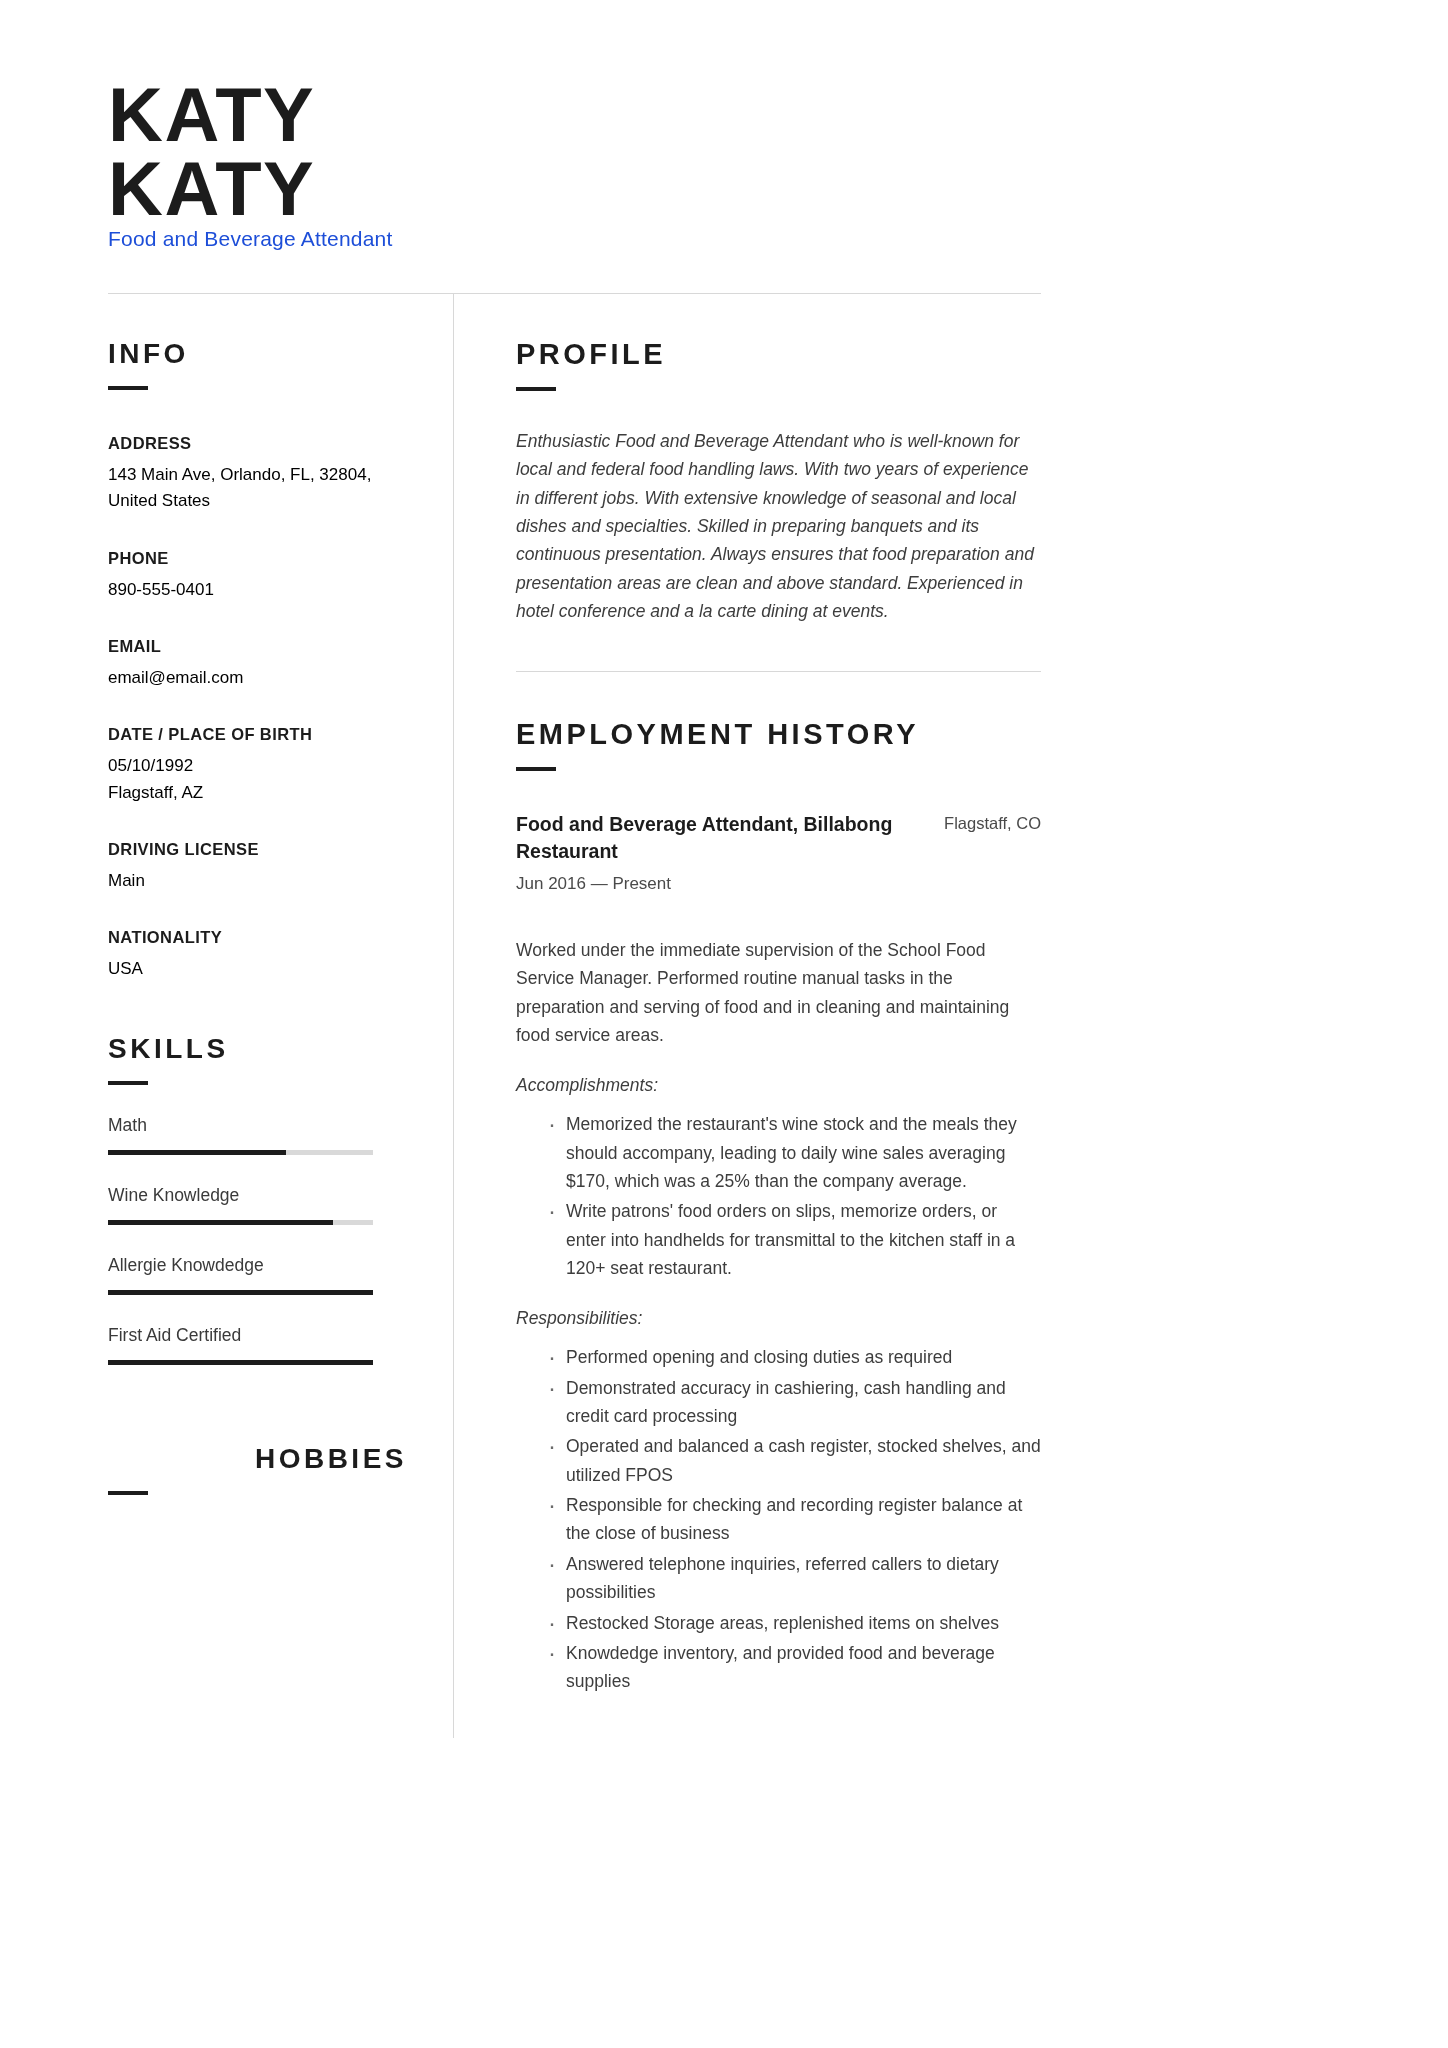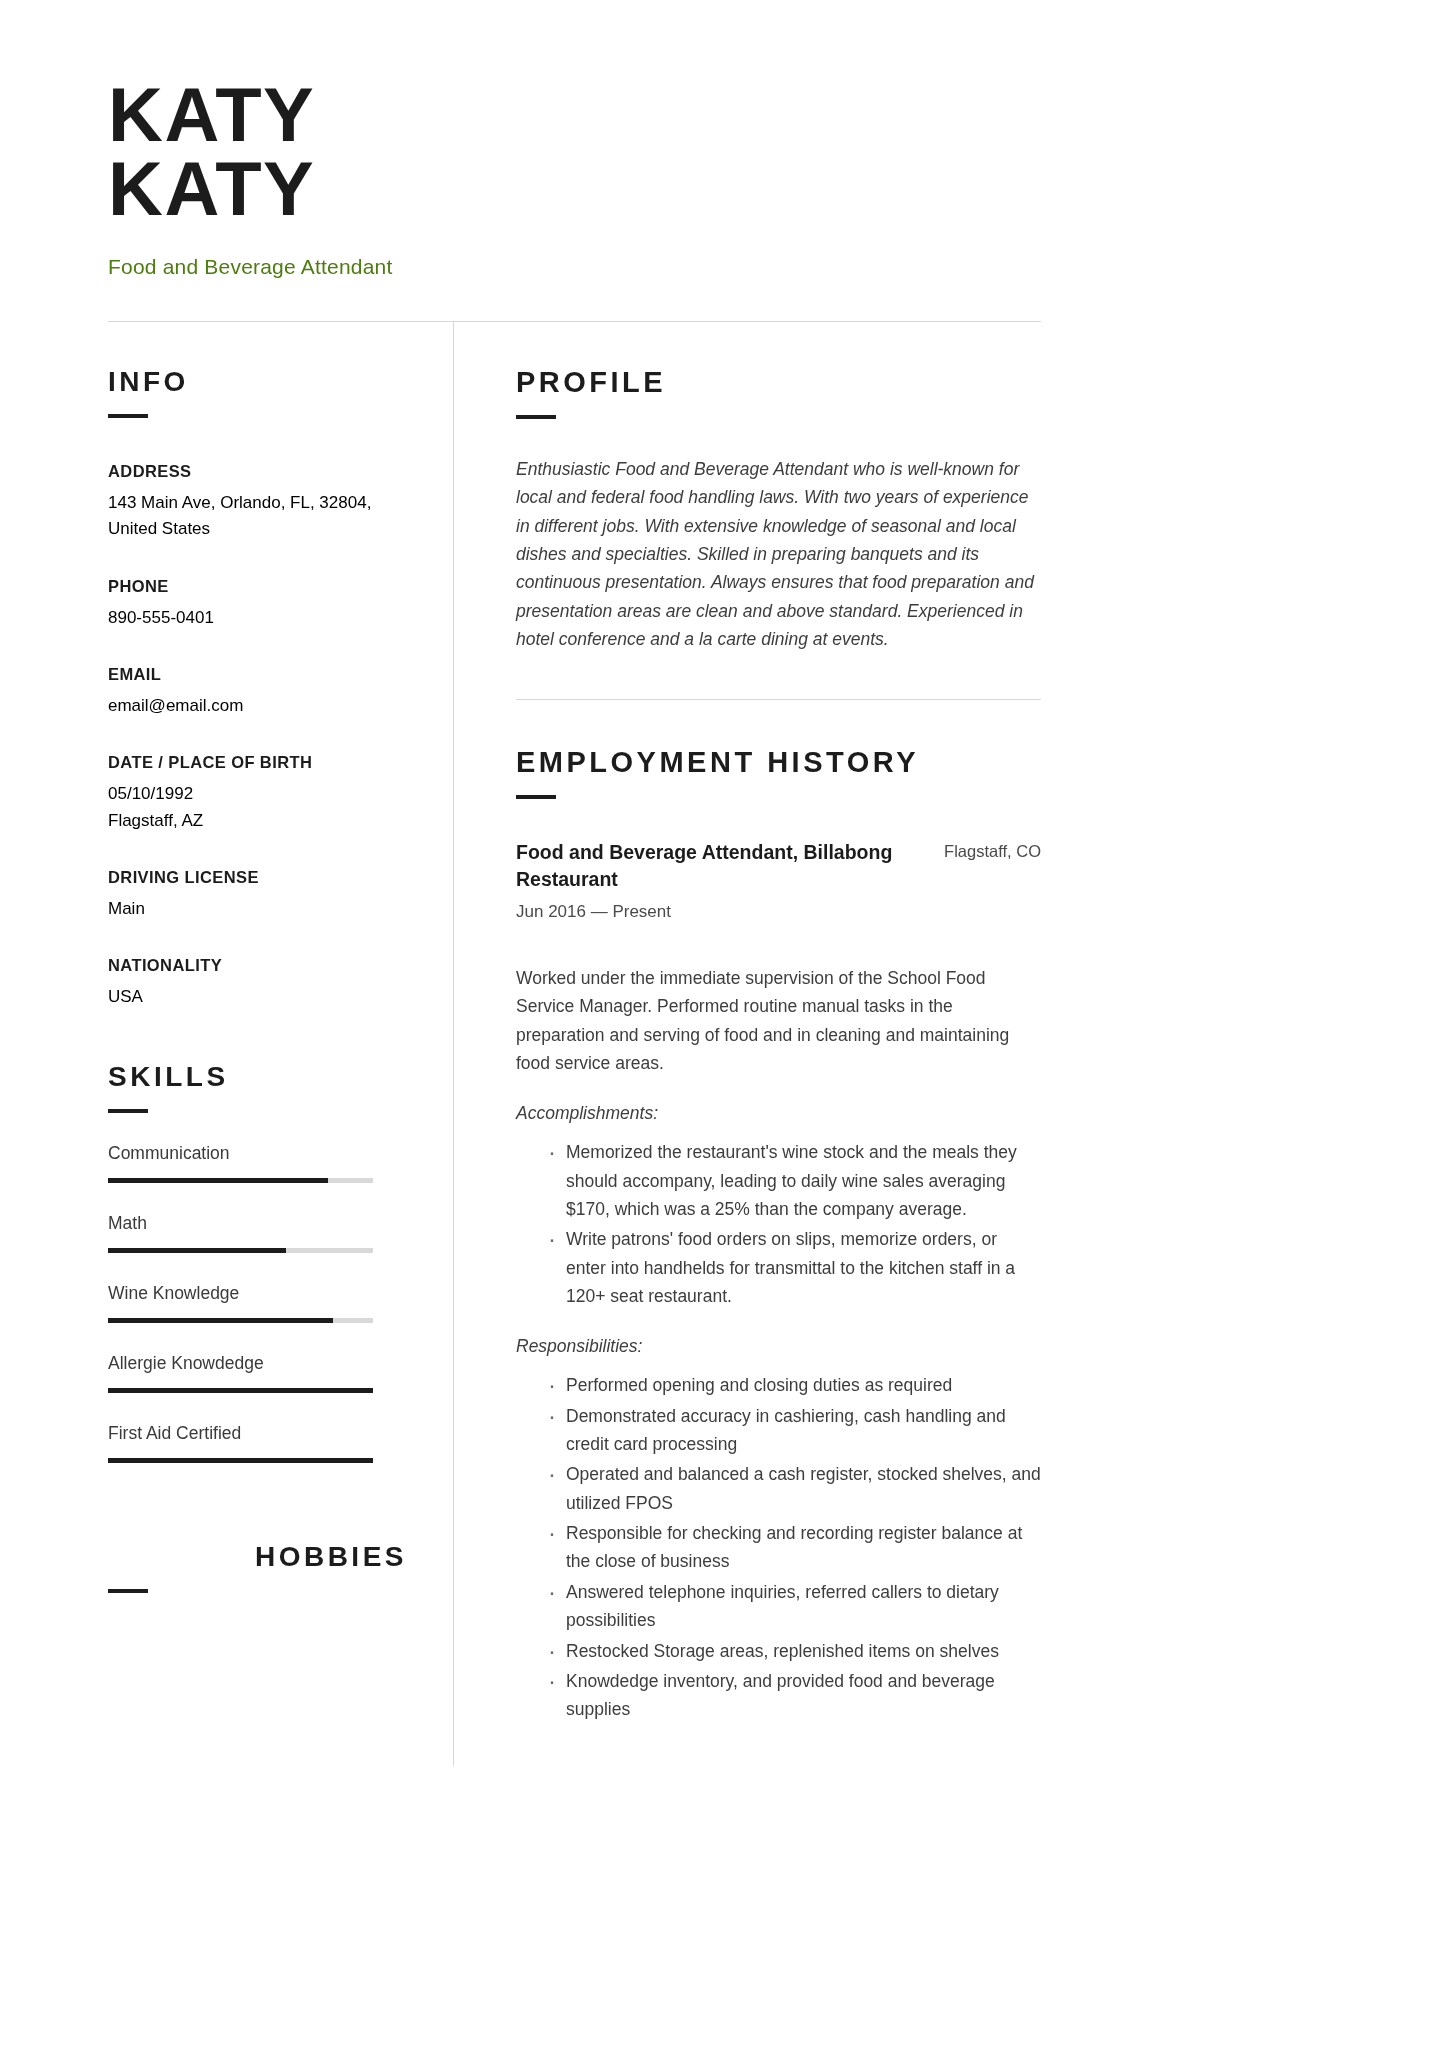--- a/index.html
+++ b/index.html
@@ -22,23 +22,22 @@
   .name {
     font-size: 76px;
     line-height: 0.98;
     font-weight: 700;
     letter-spacing: 1.5px;
     color: #1c1c1c;
     margin: 0;
   }
   .name .ln { display: block; }
   .job-title {
-    margin-top: 28px;
     font-size: 21px;
-    color: #4d7c0f;
+    color: #1d4ed8;
     letter-spacing: 0.2px;
   }
   .header-rule {
     margin-top: 42px;
     border-top: 1px solid #d8d8d8;
     width: 100%;
   }
 
   
   .columns {
@@ -237,26 +236,20 @@
         <div class="info-block">
           <div class="info-label">NATIONALITY</div>
           <div class="info-value">USA</div>
         </div>
       </div>
 
       <div class="skills-wrap">
         <div class="section-title small">SKILLS</div>
         <div class="title-underline"></div>
 
-        <div class="skill">
-          <div class="skill-name">Communication</div>
-          <div class="skill-bar">
-              <div class="fill" style="width: 83%;"></div>
-            </div>
-        </div>
 
         <div class="skill">
           <div class="skill-name">Math</div>
           <div class="skill-bar">
               <div class="fill" style="width: 67%;"></div>
             </div>
         </div>
 
         <div class="skill">
           <div class="skill-name">Wine Knowledge</div>

